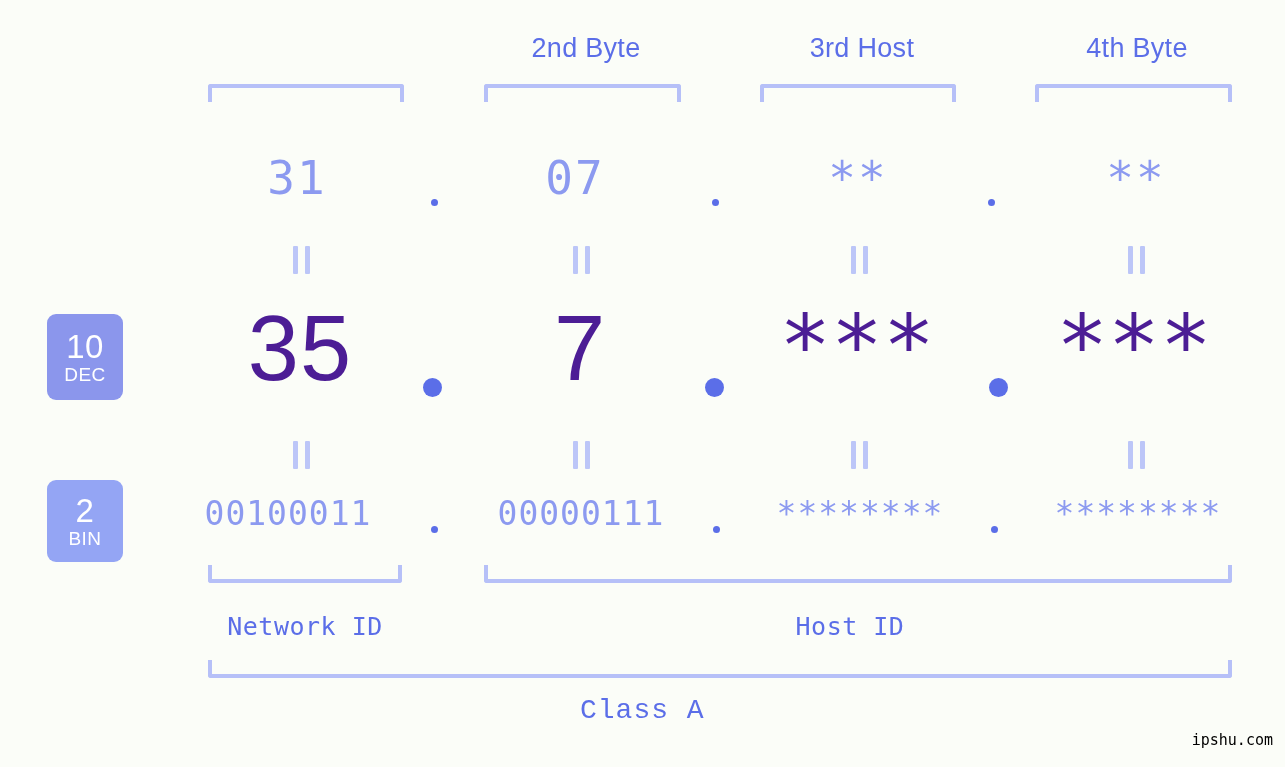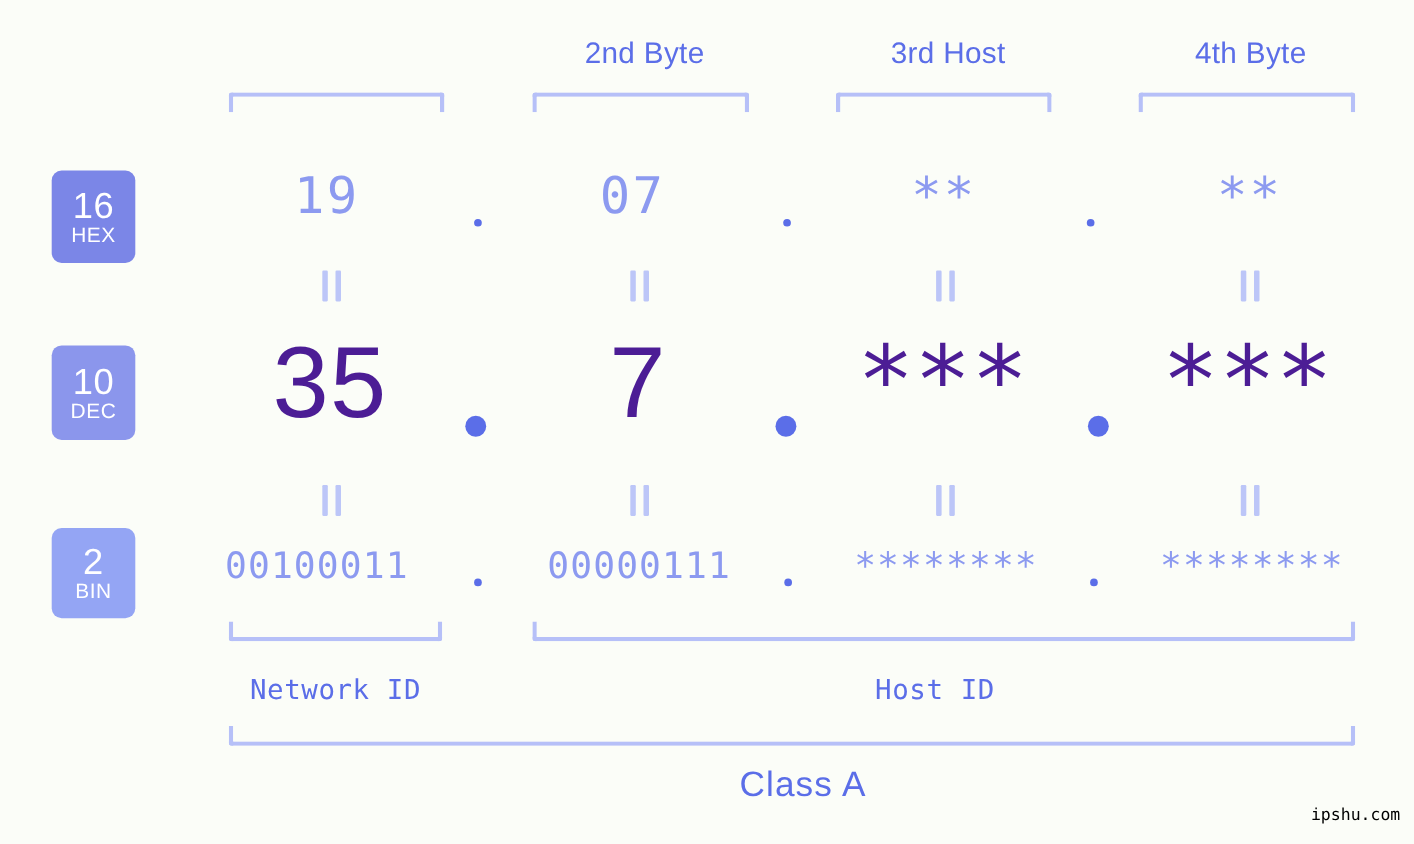--- a/index.html
+++ b/index.html
@@ -160,23 +160,23 @@
     position: absolute;
     text-align: center;
     font-family: "DejaVu Sans Mono", monospace;
     font-size: 25px;
     color: #5b6ee8;
     white-space: nowrap;
     letter-spacing: 0.5px;
   }
   #class-label {
     position: absolute;
-    text-align: center;
-    font-family: Liberation Sans, sans-serif;
-    font-size: 32px;
+    text-align: left;
+    font-family: Liberation Mono, monospace;
+    font-size: 28px;
     color: #5b6ee8;
     white-space: nowrap;
     letter-spacing: 1px;
   }
 
   
   #watermark {
     position: absolute;
     right: 12px;
     bottom: 18px;
@@ -193,35 +193,31 @@
 
   <div class="byte-label" style="left:471px;">2nd Byte</div>
   <div class="byte-label" style="left:747px;">3rd Host</div>
   <div class="byte-label" style="left:1022px;">4th Byte</div>
 
   <div class="top-bracket" style="left:208px;  width:196px;"></div>
   <div class="top-bracket" style="left:484px;  width:197px;"></div>
   <div class="top-bracket" style="left:760px;  width:196px;"></div>
   <div class="top-bracket" style="left:1035px; width:197px;"></div>
 
-  <div class="badge" id="badge-hex">
-    <span class="num">16</span>
-    <span class="nm">HEX</span>
-  </div>
   <div class="badge" id="badge-dec">
     <span class="num">10</span>
     <span class="nm">DEC</span>
   </div>
   <div class="badge" id="badge-bin">
     <span class="num">2</span>
     <span class="nm">BIN</span>
   </div>
 
   <div class="hex-row">
-    <div class="cell" style="left:182px;">19</div>
+    <div class="cell" style="left:182px;">31</div>
     <div class="cell" style="left:460px;">07</div>
     <div class="cell" style="left:743px;">**</div>
     <div class="cell" style="left:1021px;">**</div>
     <div class="dot small" style="left:431px; top:199px;"></div>
     <div class="dot small" style="left:712px; top:199px;"></div>
     <div class="dot small" style="left:988px; top:199px;"></div>
   </div>
 
   <div class="eq" style="left:288px; top:246px;">
       <i></i>

